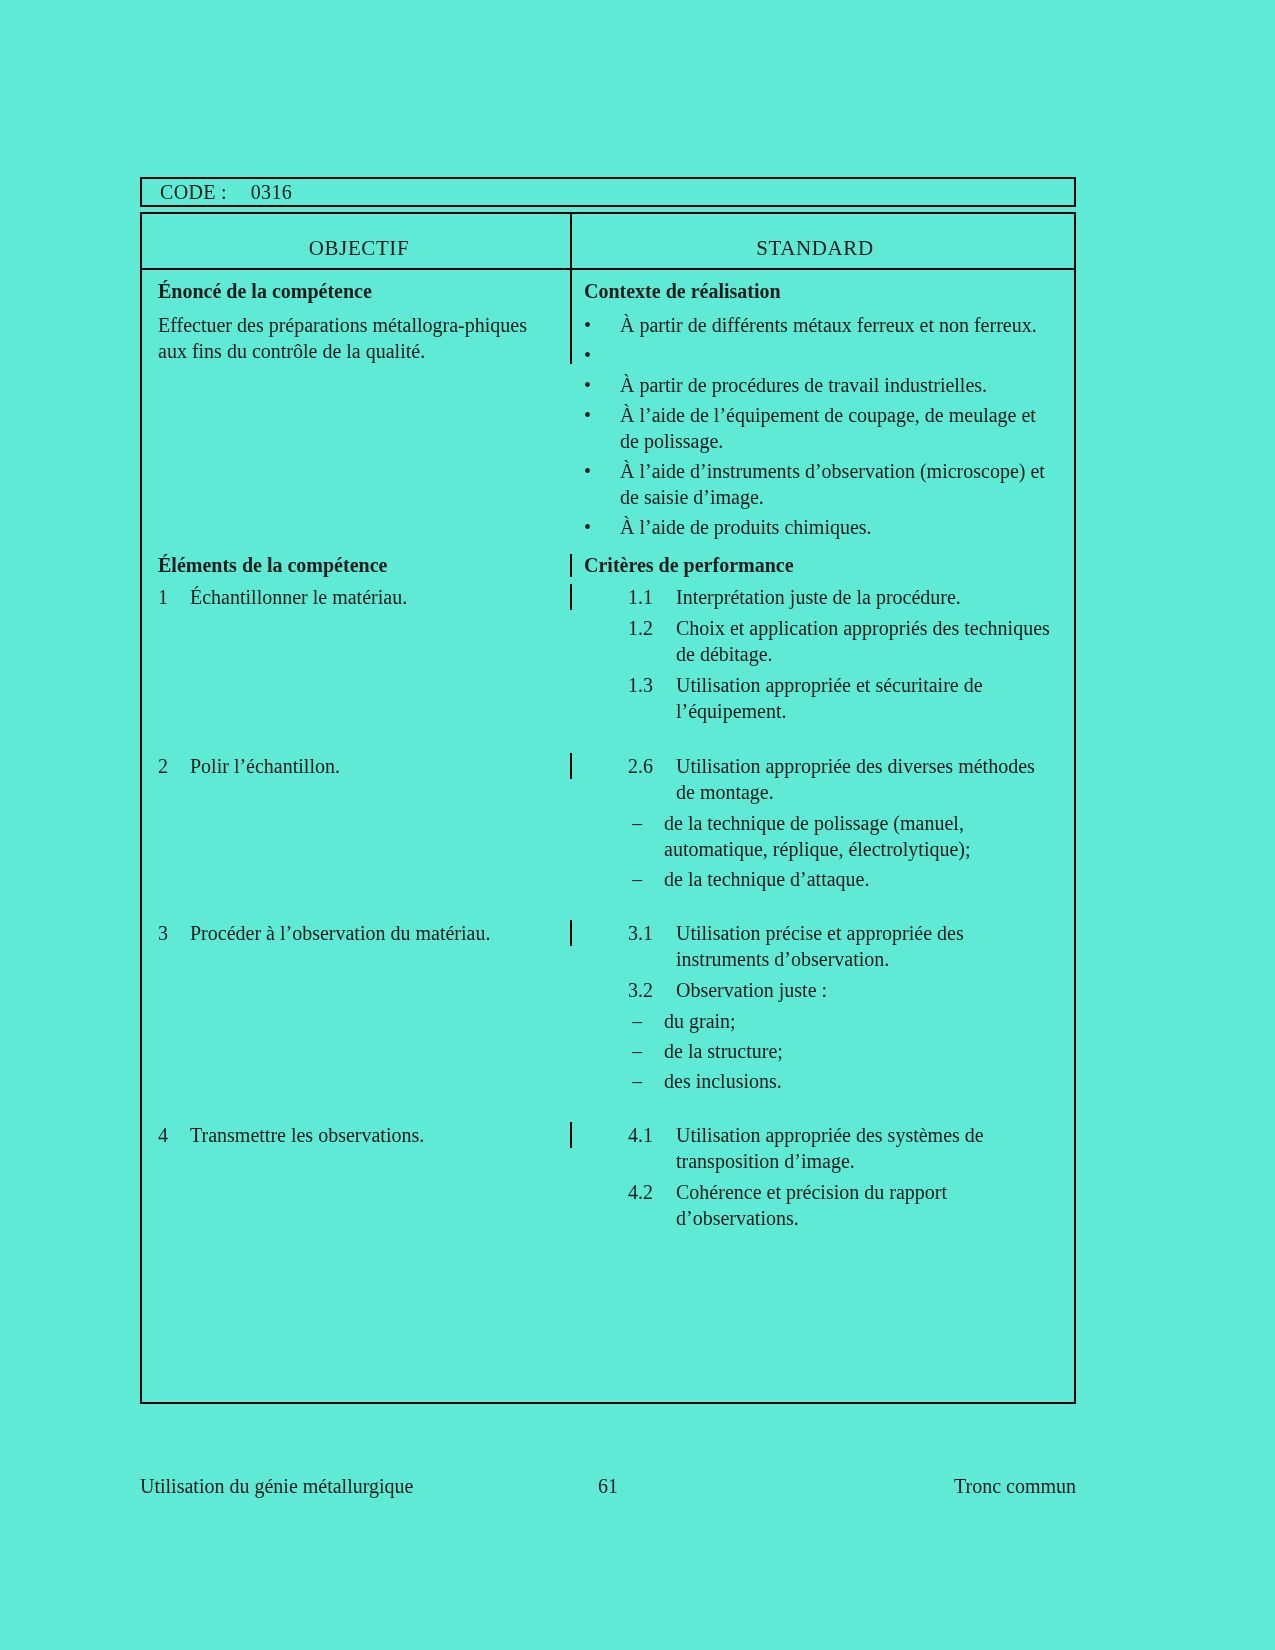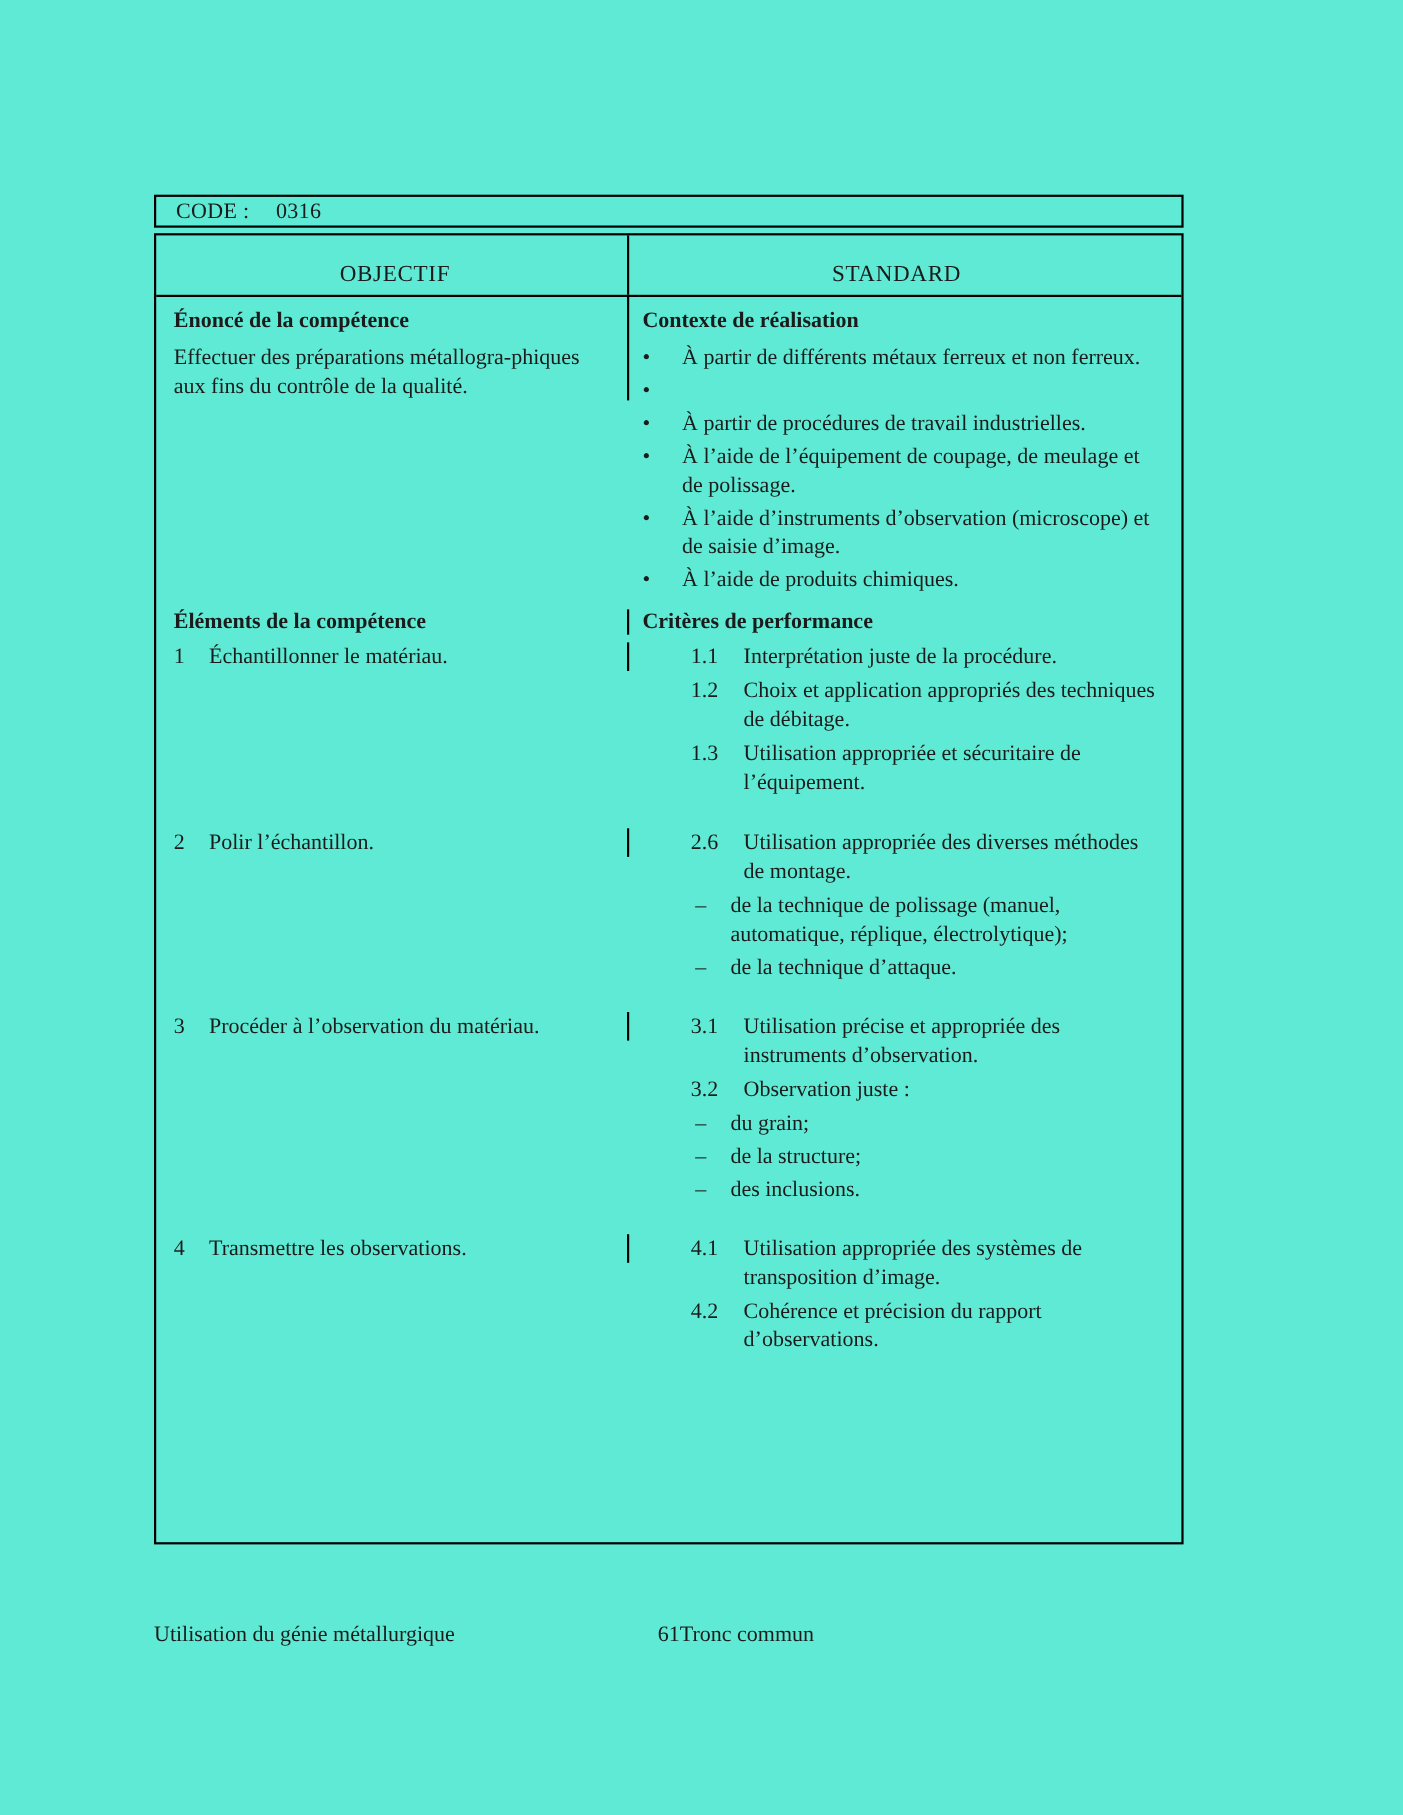--- a/index.html
+++ b/index.html
@@ -65,21 +65,21 @@
 
   .filler-band { flex: 1; }
 
   .footer {
     position: absolute; left: 140px; top: 1475px; width: 936px;
     display: flex; align-items: baseline;
     font-size: 20px;
   }
   .footer .f-left { flex: 1; text-align: left; }
   .footer .f-center { flex: 0 0 auto; text-align: center; }
-  .footer .f-right { flex: 1; }
+  .footer .f-right { flex: 1; text-align: right; }
 </style>
 </head>
 <body>
 
 <div class="page">
   <div class="doc">
 
     <div class="code-box">
       <span class="code-label">CODE :</span>
       <span class="code-value">0316</span>

